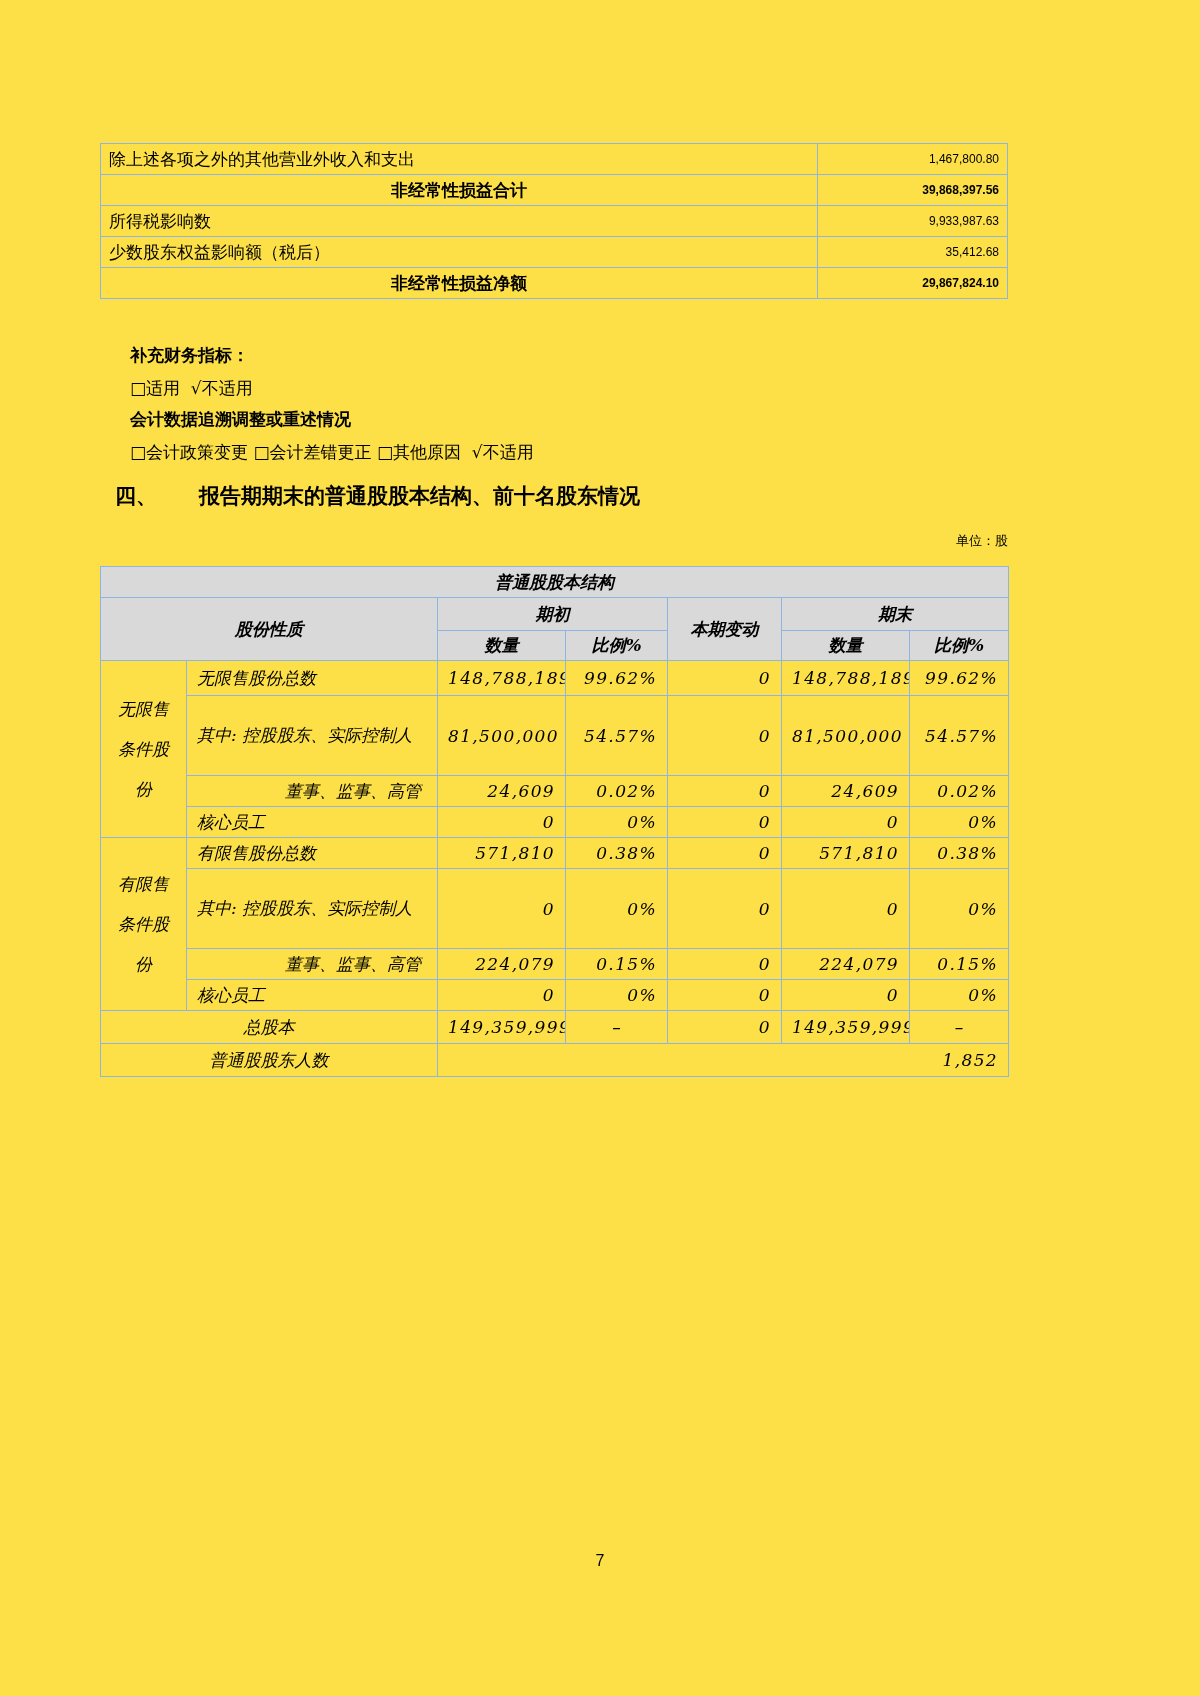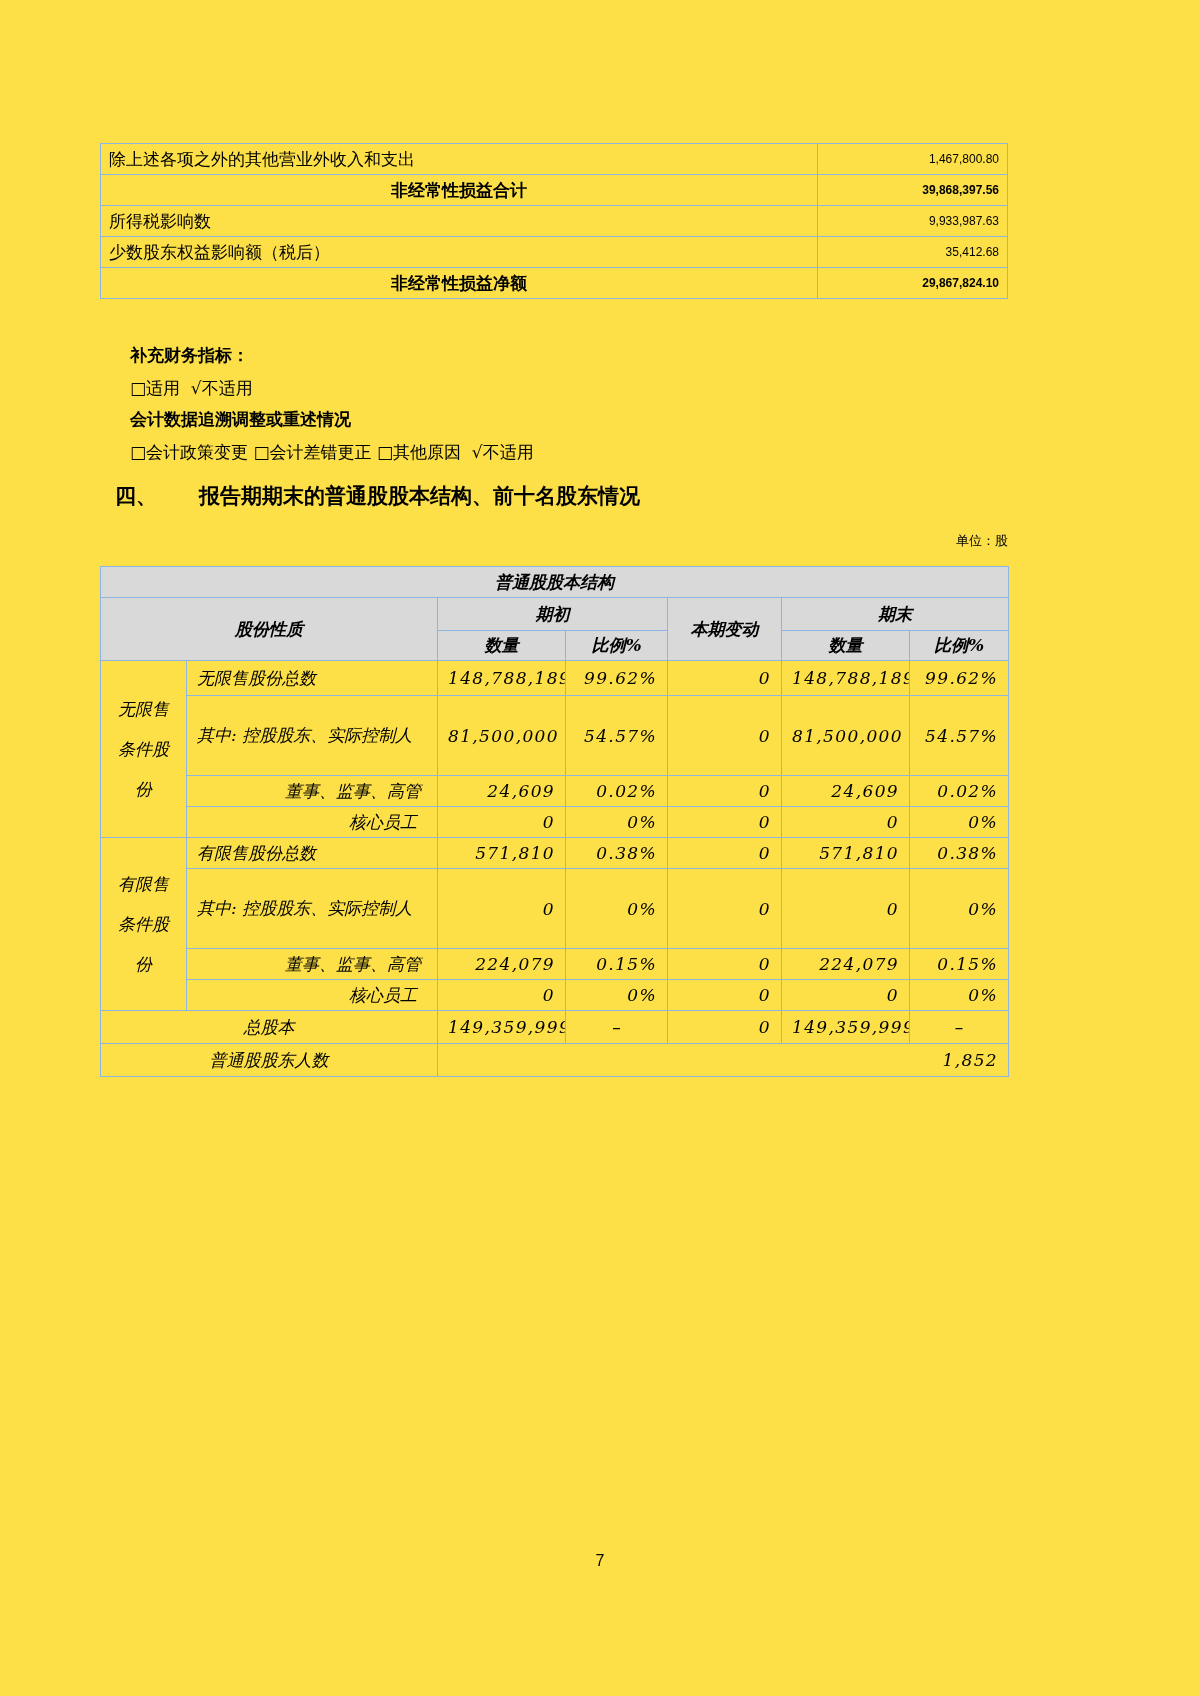--- a/index.html
+++ b/index.html
@@ -79,21 +79,21 @@
   .share-table tr.rh1  { height:33px; }
   .share-table tr.rh2  { height:30px; }
   .share-table tr.body { height:31px; }
   .share-table tr.tall { height:80px; }
   .share-table tr.r1   { height:35px; }
   .share-table tr.sum  { height:33px; }
 
   .c-group { text-align:center; padding:0 12px; line-height:40px; }
   .c-left  { text-align:left;  padding:2px 10px; }
   .c-right { text-align:right; padding:2px 16px; }
-  .c-center{ text-align:right; padding:2px 20px;margin-left:12px; }
+  .c-center{ text-align:left; padding:2px 10px;margin-left:12px; }
   .c-num   { text-align:right; padding:2px 10px; letter-spacing:0.08em; }
   .c-dash  { text-align:center; padding:2px 4px; }
   .c-bold-center { text-align:center; font-weight:bold; }
 
   
   .page-number {
     position:absolute; top:1552px; left:0; width:1200px;
     text-align:center;
     font-family:"Liberation Sans", sans-serif; font-size:16px;
   }

